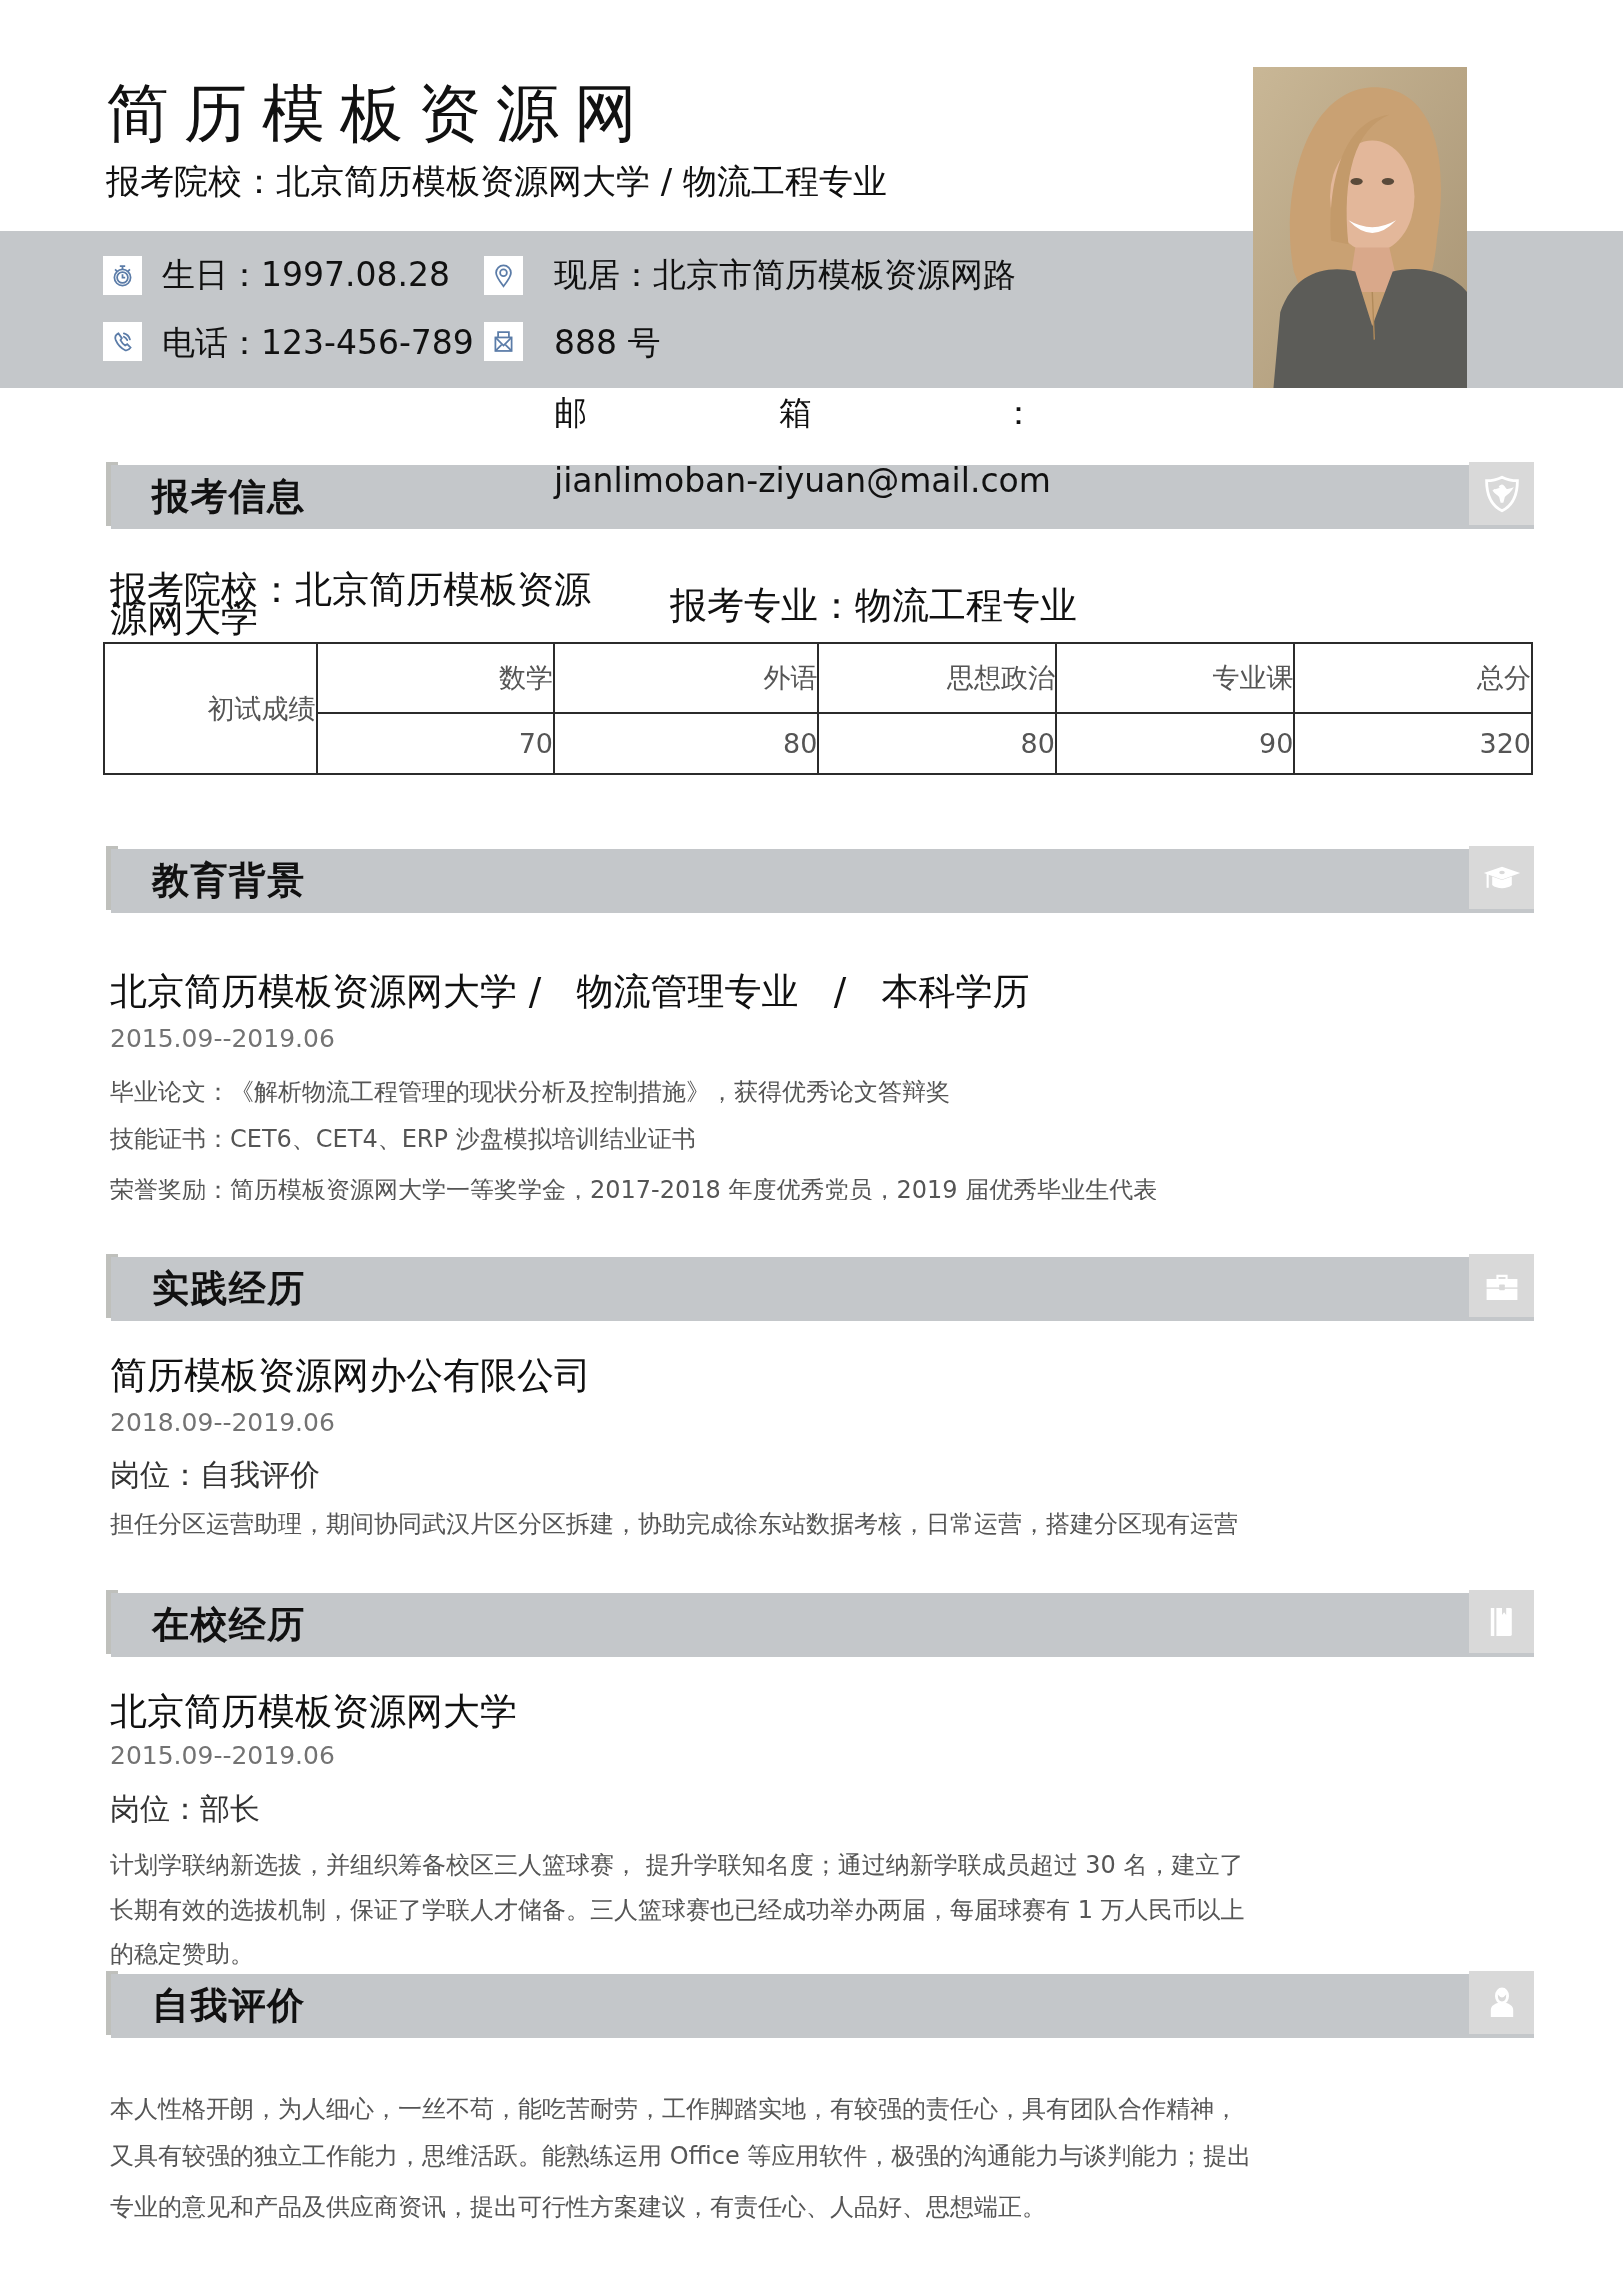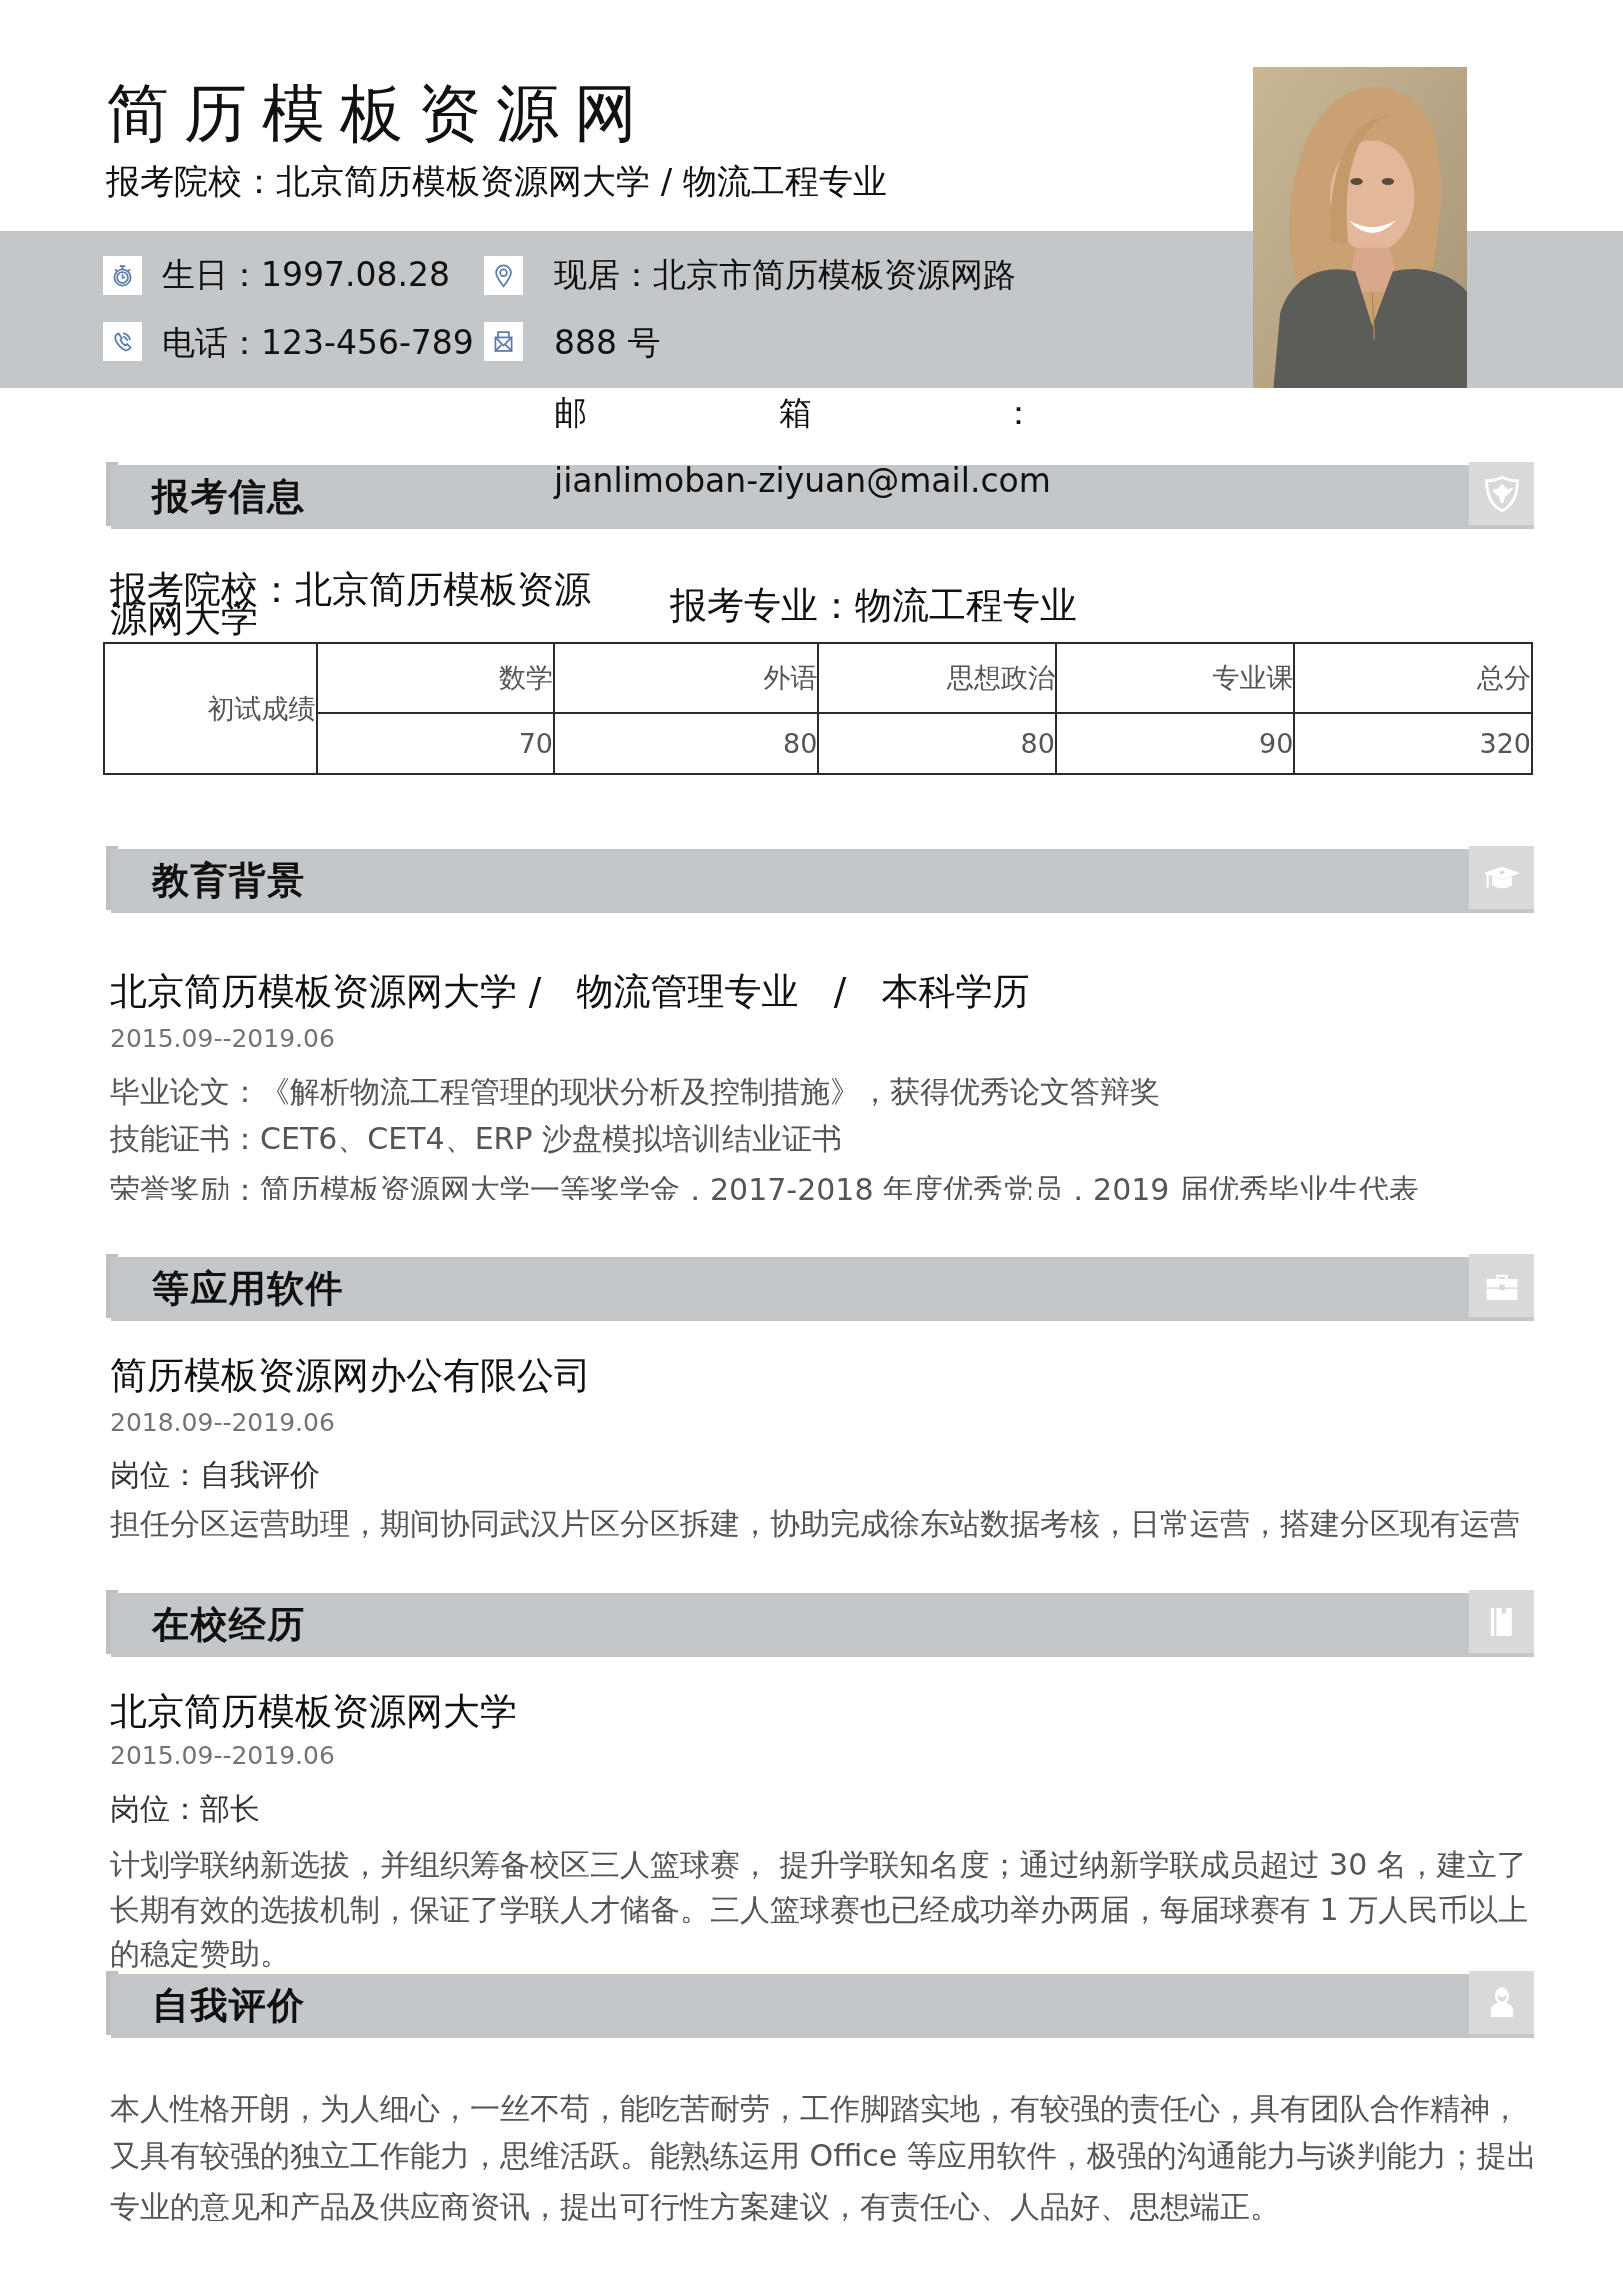--- a/index.html
+++ b/index.html
@@ -26,21 +26,21 @@
 
   
   .exam-line { font-size: 37px; line-height: 45px; color: #111; }
   table.scores { position: absolute; left: 103px; top: 642px; width: 1430px; height: 133px; border-collapse: collapse; }
   table.scores td { border: 2.7px solid #2b2b2b; text-align: right; vertical-align: middle; color: #555; font-size: 27px; font-family: "DejaVu Sans", sans-serif; }
 
   
   .h1line { font-size: 37px; line-height: 45px; color: #111; }
   .date { font-size: 25px; line-height: 44px; color: #737373; }
   .pos { font-size: 30px; line-height: 38px; color: #333; }
-  .gray { font-size: 30px; line-height: 38px; color: #555; }
+  .gray { font-size: 24px; line-height: 38px; color: #555; }
   .clip { overflow: hidden; }
 </style>
 </head>
 <body>
 
 <div class="abs name-title">简历模板资源网</div>
 <div class="abs subtitle">报考院校：北京简历模板资源网大学 / 物流工程专业</div>
 
 <div class="abs contact-band"></div>
 
@@ -163,21 +163,21 @@
 </div>
 <div class="abs h1line" style="left:110px; top:969px; white-space:pre;">北京简历模板资源网大学 /   物流管理专业   /   本科学历</div>
 <div class="abs date" style="left:110px; top:1017px;">2015.09--2019.06</div>
 <div class="abs gray" style="left:110px; top:1073px;">毕业论文：《解析物流工程管理的现状分析及控制措施》，获得优秀论文答辩奖</div>
 <div class="abs gray" style="left:110px; top:1120px;">技能证书：CET6、CET4、ERP 沙盘模拟培训结业证书</div>
 <div class="abs gray clip" style="left:110px; top:1171px; height:29px;">荣誉奖励：简历模板资源网大学一等奖学金，2017-2018 年度优秀党员，2019 届优秀毕业生代表</div>
 
 <div class="abs sec" style="top:1254px;">
   <div class="stripe"></div>
   <div class="bar"></div>
-  <div class="title">等应用软件</div>
+  <div class="title">实践经历</div>
   <div class="ibox">
     <svg viewBox="0 0 60 60" fill="#ffffff">
       <path d="M22 14 h16 v6 h-3 v-3 h-10 v3 h-3z"></path>
       <rect x="8" y="20" width="44" height="12"></rect>
       <rect x="8" y="34" width="44" height="16"></rect>
       <rect x="26" y="28" width="8" height="8" rx="1" fill="#d9d9d9"></rect>
     </svg>
   </div>
 </div>
 <div class="abs h1line" style="left:110px; top:1353px;">简历模板资源网办公有限公司</div>

